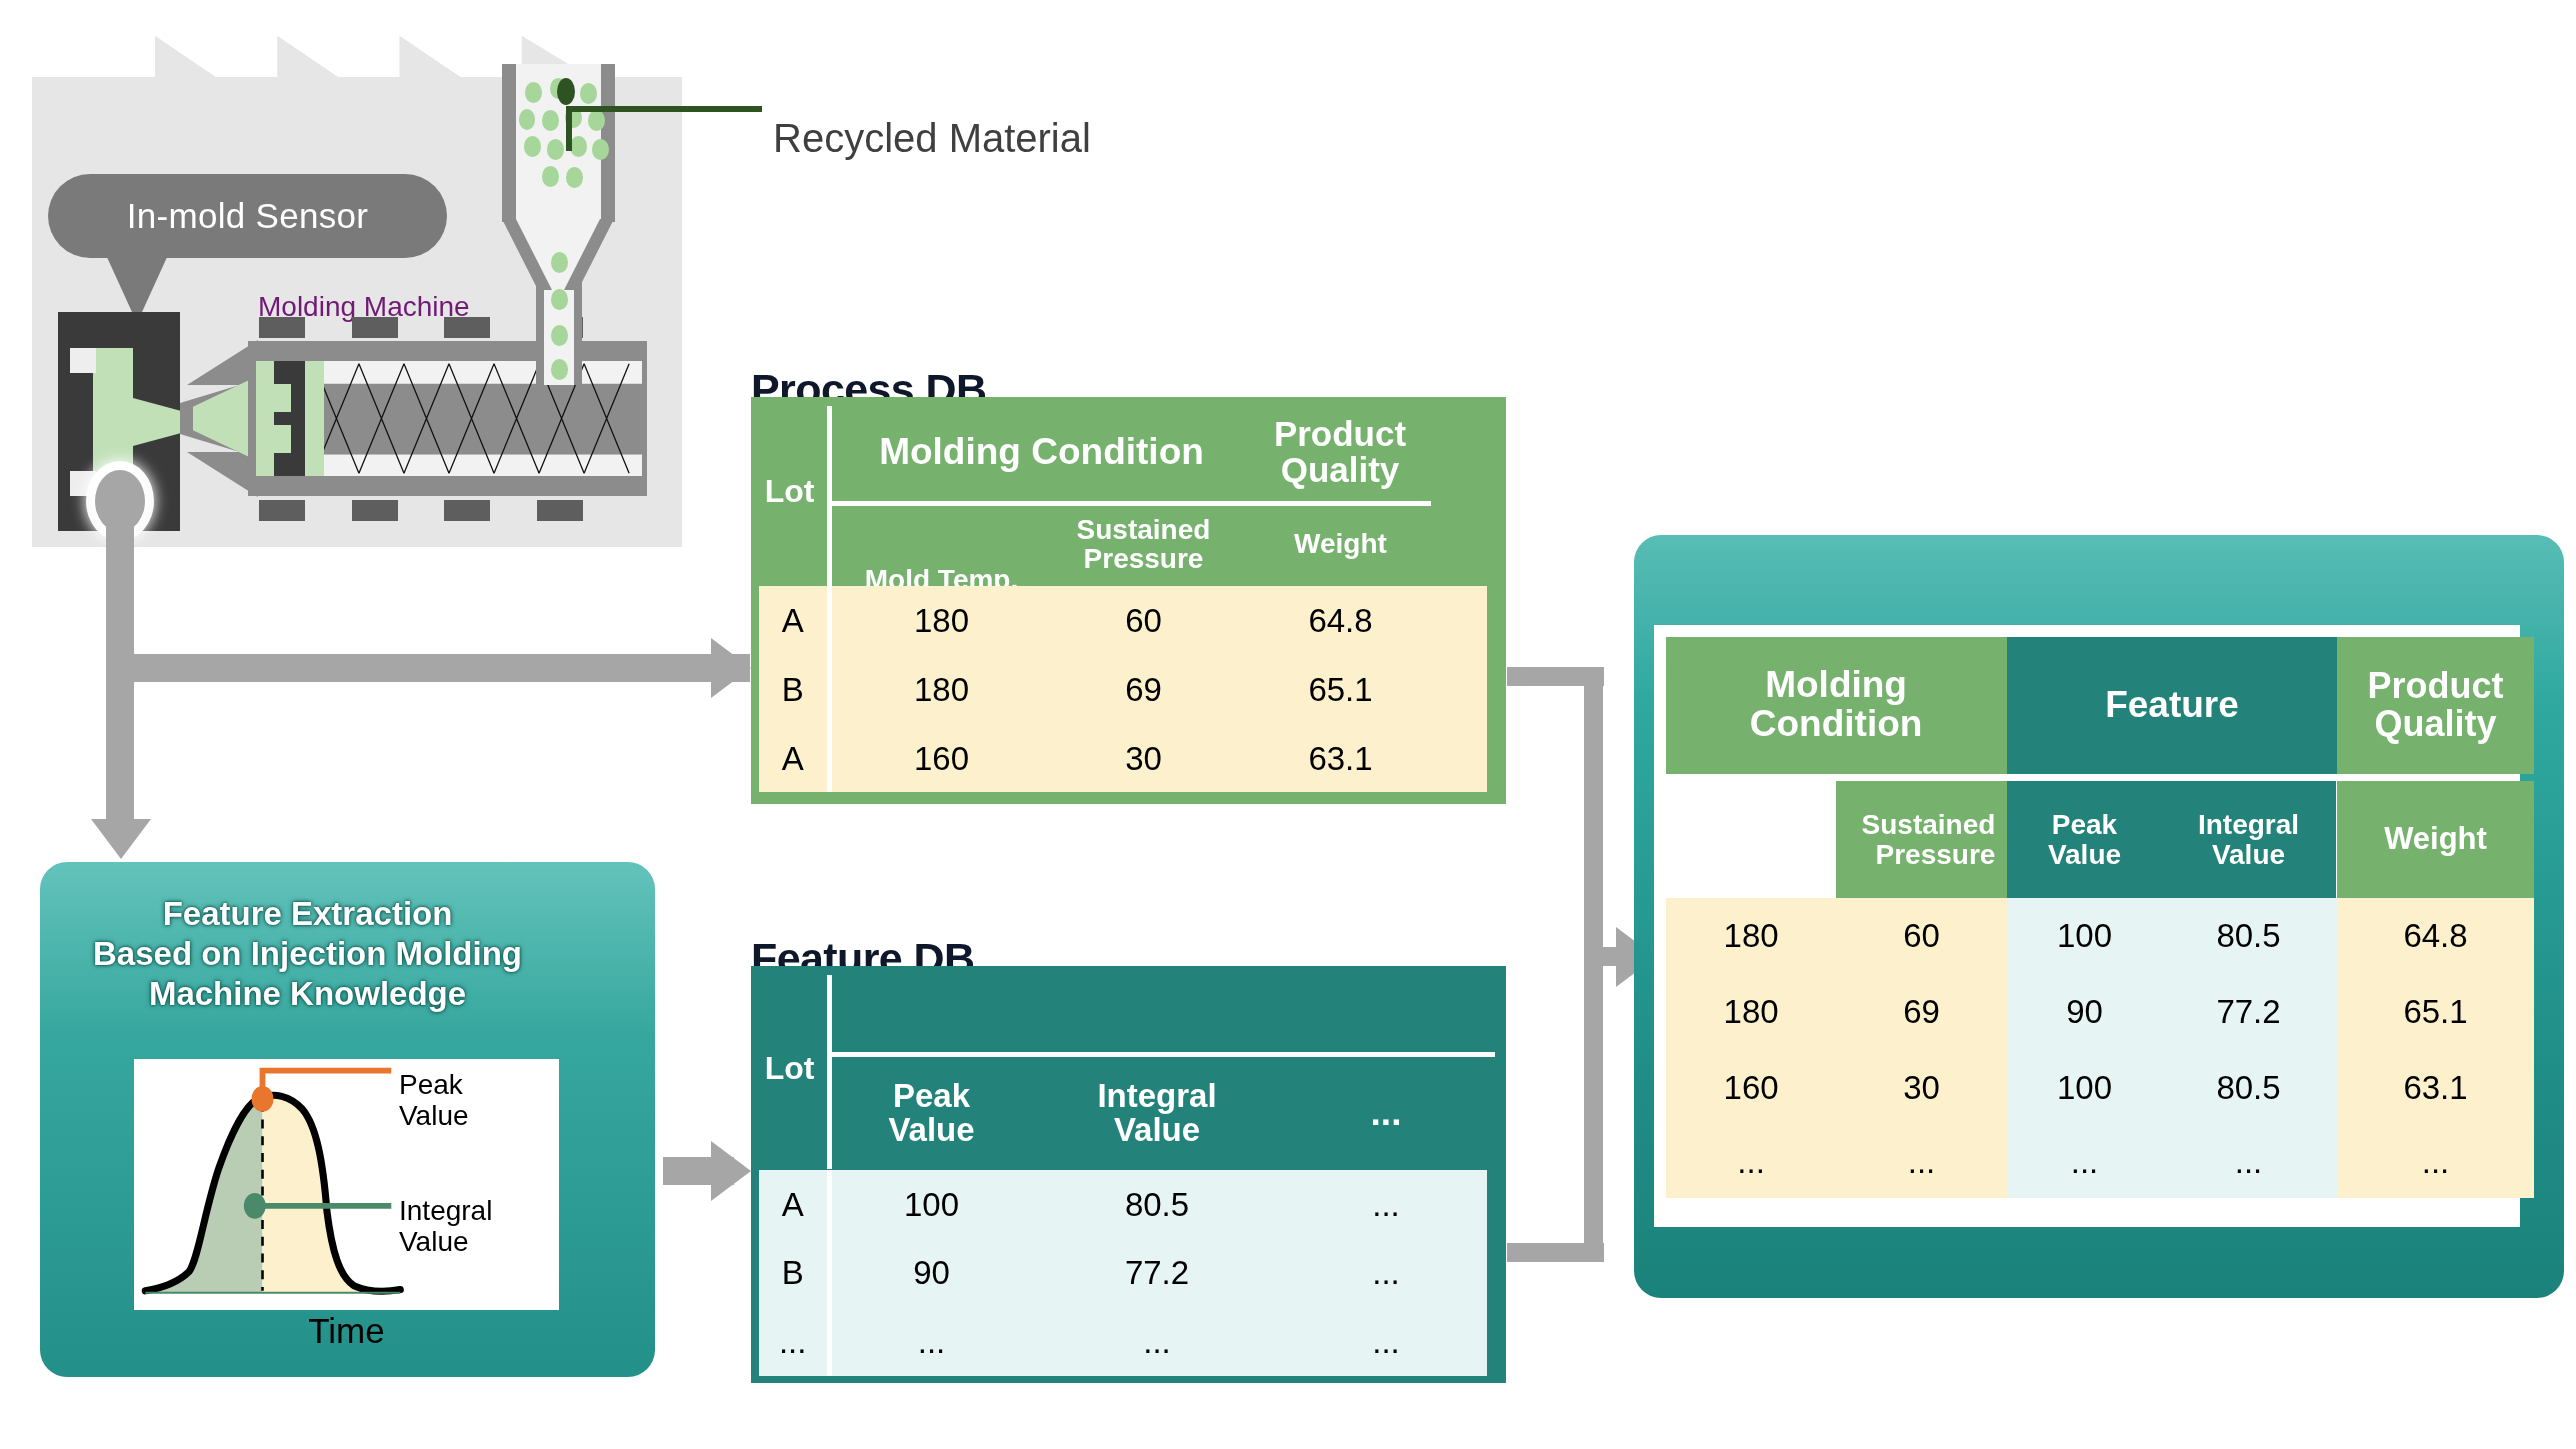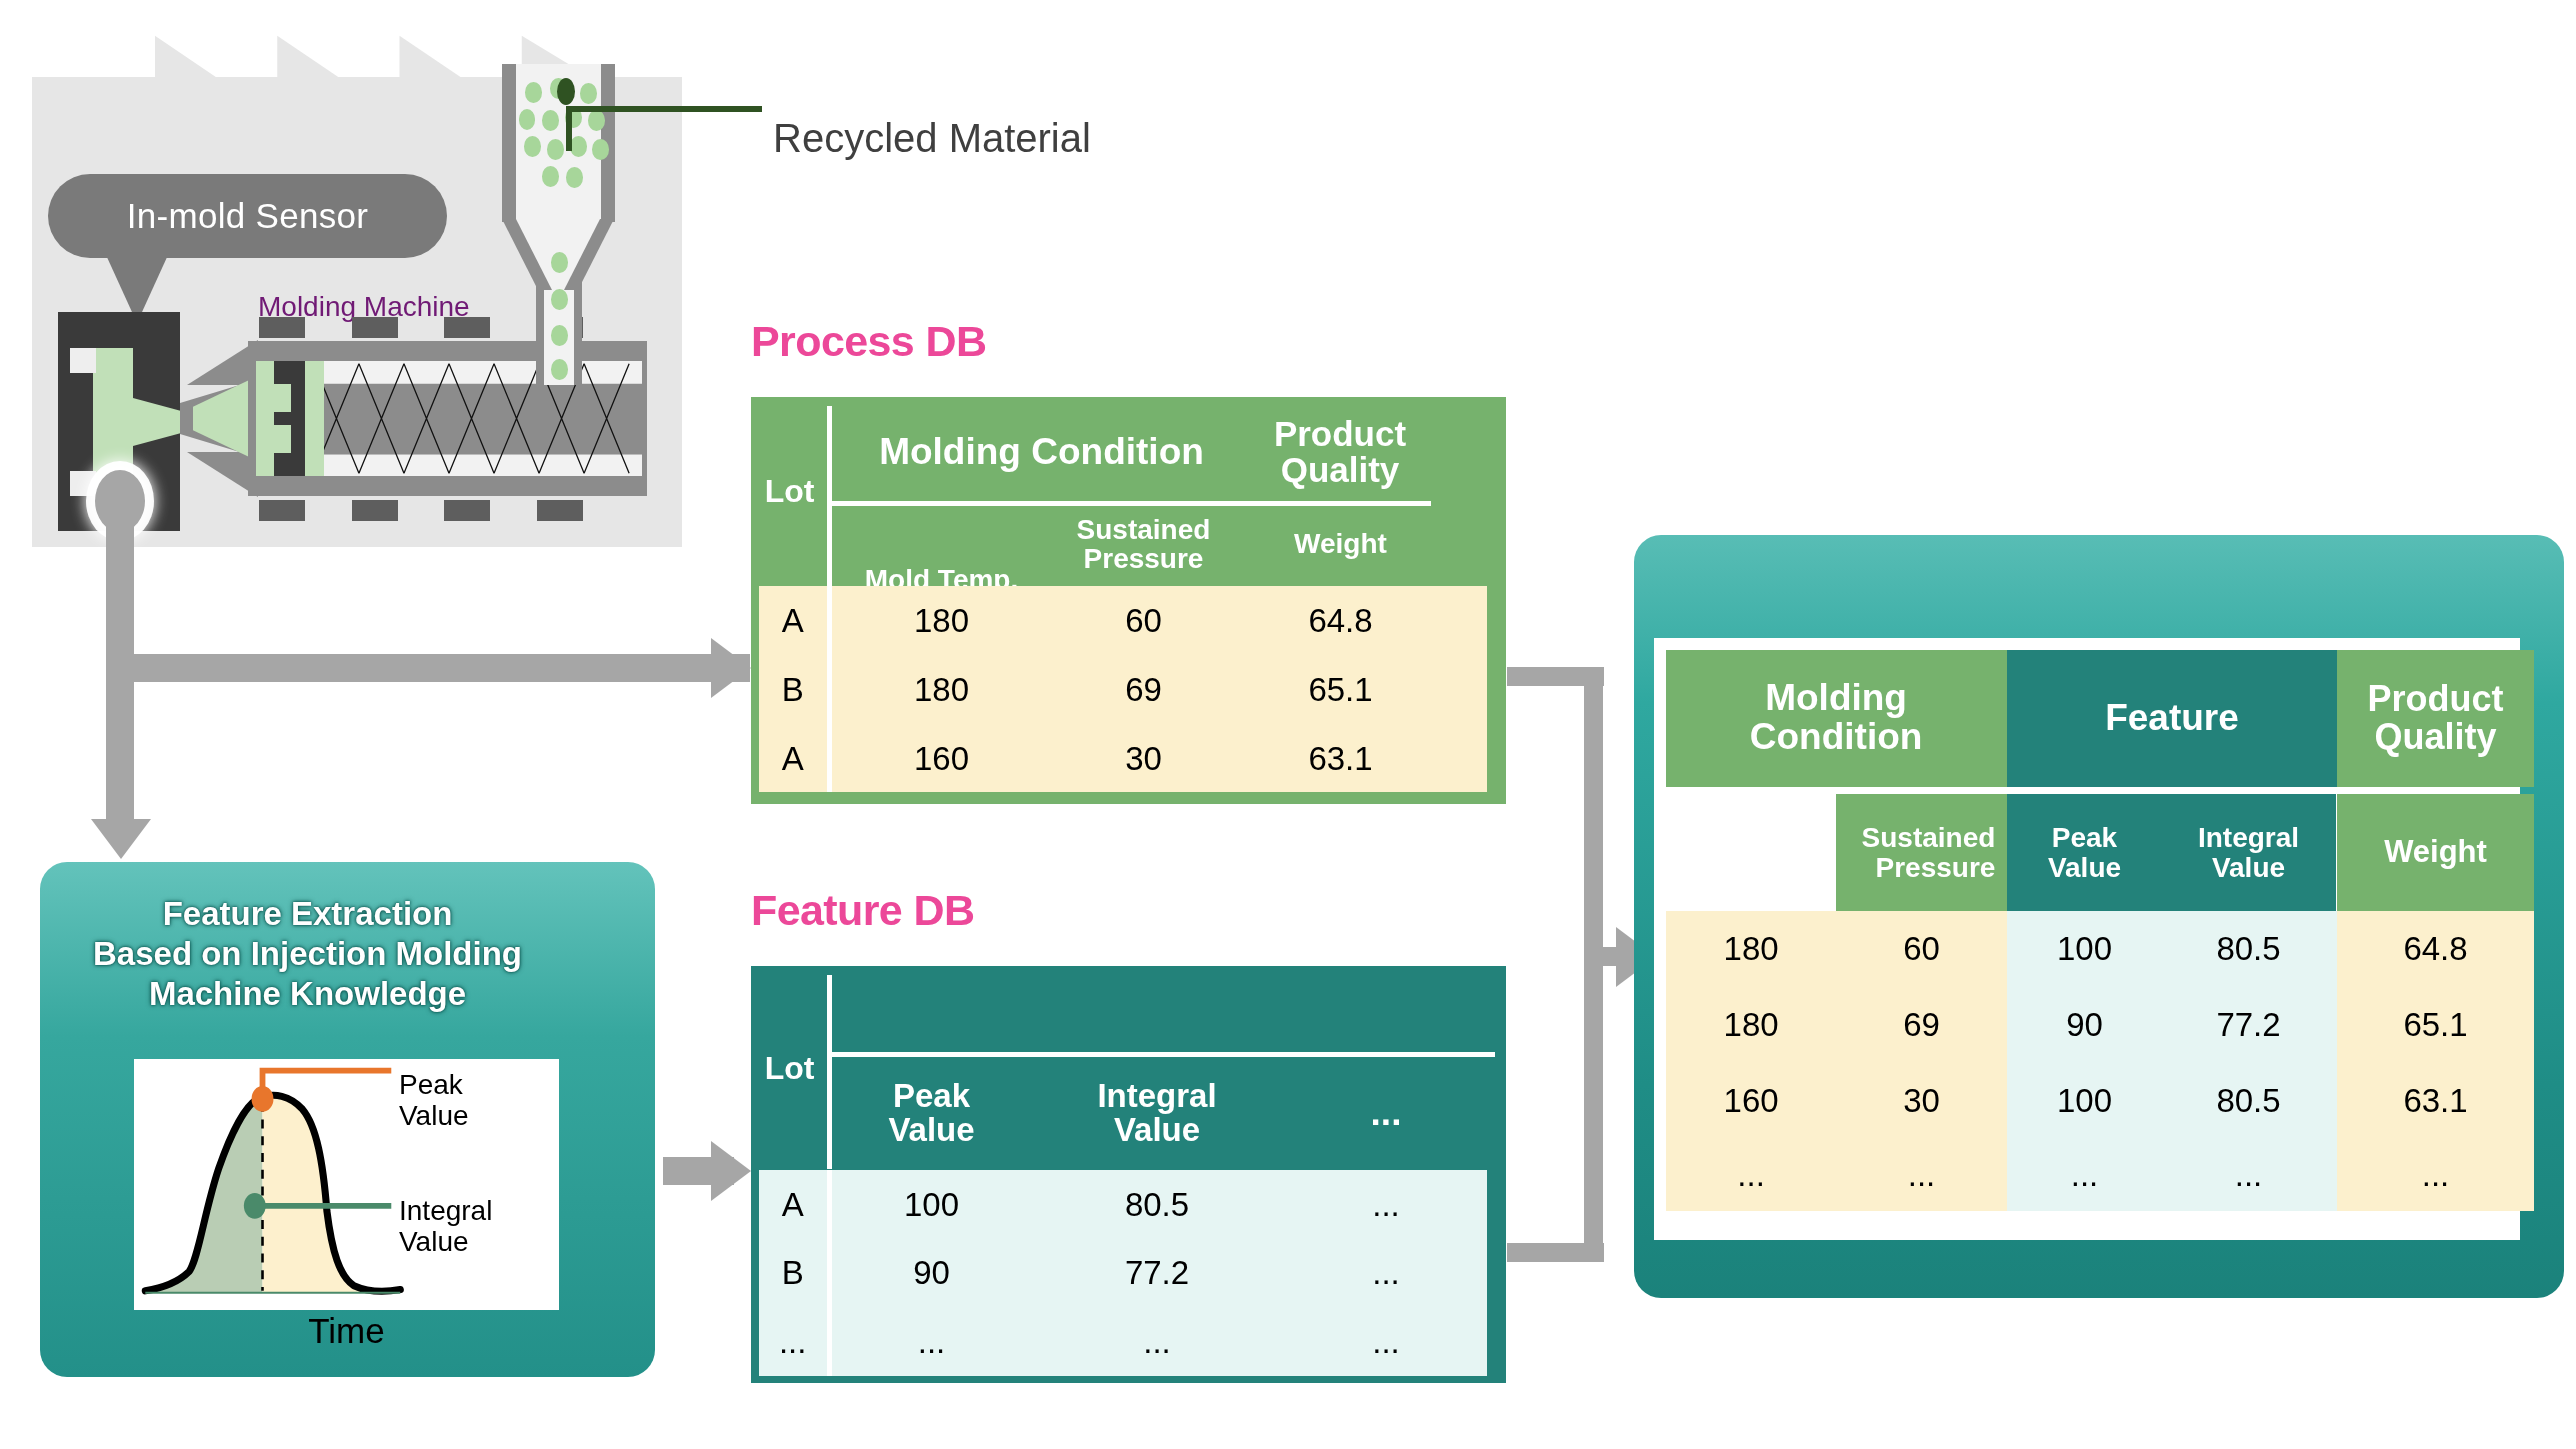--- a/index.html
+++ b/index.html
@@ -47,21 +47,21 @@
   .rm-label{position:absolute;left:773px;top:116px;font-size:40px;color:#3f3f3f;white-space:nowrap;}
 
   
   .ar{position:absolute;background:#a6a6a6;}
   .ar-head-r{position:absolute;width:0;height:0;border-top:30px solid transparent;border-bottom:30px solid transparent;border-left:40px solid #a6a6a6;}
   .ar-head-d{position:absolute;width:0;height:0;border-left:30px solid transparent;border-right:30px solid transparent;border-top:40px solid #a6a6a6;}
   .sensor-dot{position:absolute;left:95px;top:470px;width:50px;height:62px;border-radius:50%;background:#a6a6a6;
      box-shadow:0 0 0 9px rgba(255,255,255,.95),0 0 14px 10.3px rgba(255,255,255,.9);}
 
   
-  .db-title{position:absolute;font-size:43px;font-weight:bold;color:#ec4899;font-family:"Liberation Sans",sans-serif;letter-spacing:-0.6px;white-space:nowrap;}
+  .db-title{position:absolute;font-size:43px;font-weight:bold;color:#0f172a;font-family:"Liberation Sans",sans-serif;letter-spacing:-0.6px;white-space:nowrap;margin-top:48px;}
 
   
   #process-db{position:absolute;left:751px;top:397px;width:755px;height:407px;background:#76b26d;}
   #feature-db{position:absolute;left:751px;top:966px;width:755px;height:417px;background:#23827a;}
   .hrow{position:absolute;display:flex;align-items:center;justify-content:center;text-align:left;color:#fff;font-weight:bold;font-family:"Liberation Sans",sans-serif;line-height:1.02;}
   .wdiv{position:absolute;background:#fff;}
   .databox{position:absolute;}
   .cell{position:absolute;display:flex;align-items:center;justify-content:center;color:#000;font-family:"Liberation Sans",sans-serif;}
 
   
@@ -71,21 +71,21 @@
     font-family:"Liberation Sans",sans-serif;text-shadow:0 0 5.8px rgba(0,70,65,.85),0 0 2.6px rgba(0,70,65,.9);}
   .fx-plot{position:absolute;left:134px;top:1059px;width:425px;height:251px;background:#fff;}
   .xlab{position:absolute;left:134px;top:1311px;width:425px;text-align:center;color:#000000;font-size:35px;font-family:"Liberation Sans",sans-serif;}
   .fx-leg{position:absolute;color:#000;font-size:28px;line-height:1.12;font-family:"Liberation Sans",sans-serif;}
 
   
   #training-db{position:absolute;left:1634px;top:535px;width:930px;height:763px;border-radius:27px;
     background:linear-gradient(180deg,#58bdb5 0%,#2fa8a0 22%,#1f8d86 72%,#1b827b 100%);}
   .tdb-title{position:absolute;left:0;top:565px;width:930px;text-align:center;color:#fff;font-weight:bold;font-size:43px;
     font-family:"Liberation Sans",sans-serif;text-shadow:0 0 6.4px rgba(0,70,65,.9),0 0 3.2px rgba(0,70,65,.95);}
-  #tdb-frame{position:absolute;left:1654px;top:638px;width:850px;height:586px;background:#fff;padding:8px;}
+  #tdb-frame{position:absolute;left:1654px;top:625px;width:850px;height:586px;background:#fff;padding:8px;}
   .tcell{position:absolute;display:flex;align-items:center;justify-content:center;text-align:center;color:#fff;font-weight:bold;
      font-family:"Liberation Sans",sans-serif;line-height:1.05;}
   .tdat{position:absolute;display:flex;align-items:center;justify-content:center;color:#000;font-family:"Liberation Sans",sans-serif;}
 </style>
 </head>
 <body>
 
 <div id="stage">
 
   <div id="factory-illustration">

